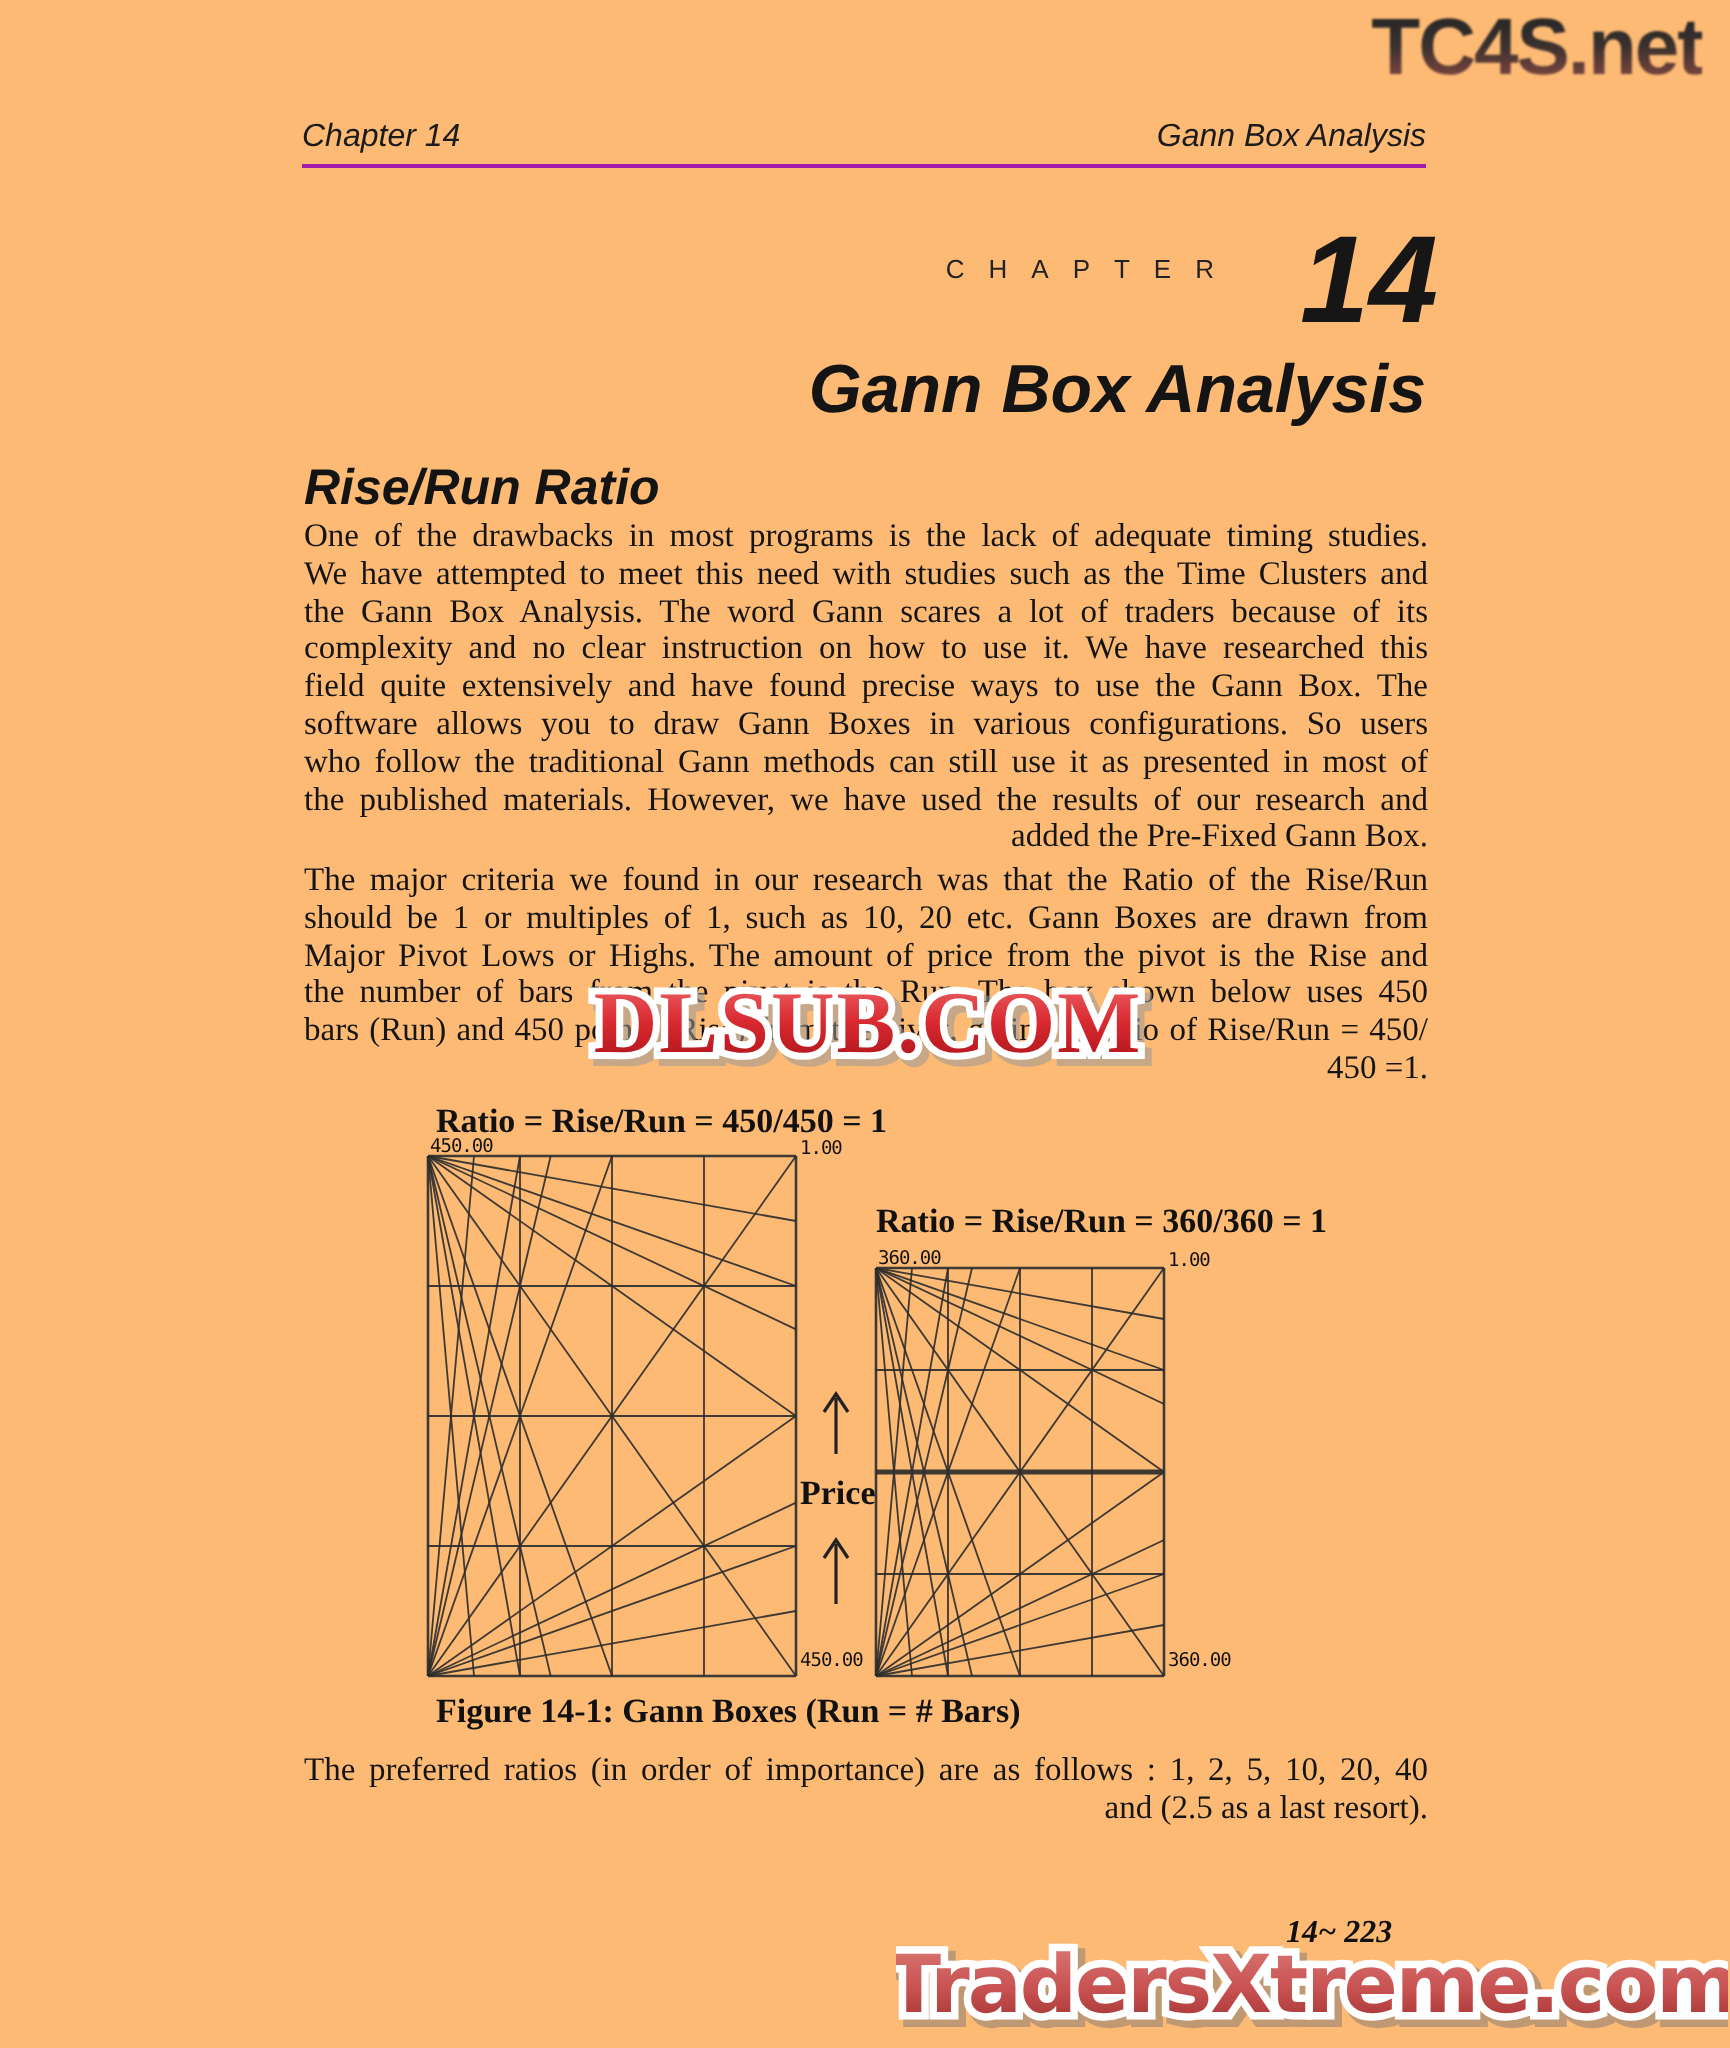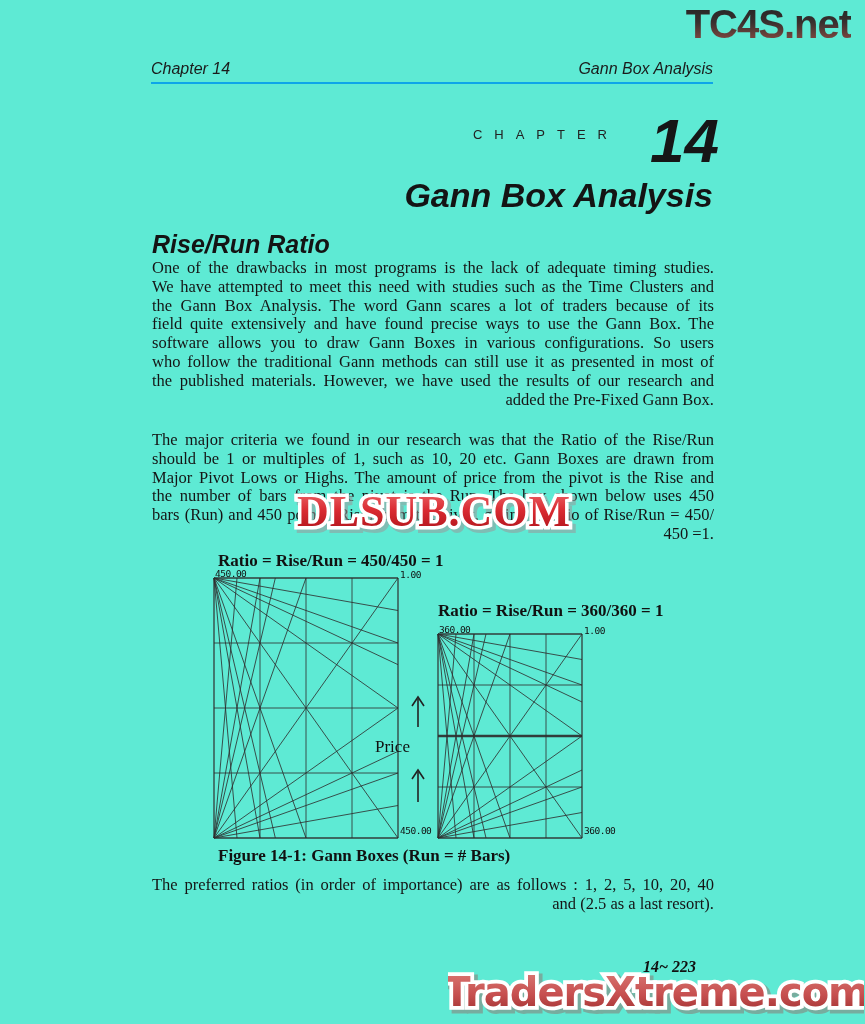--- a/index.html
+++ b/index.html
@@ -1,29 +1,29 @@
 <!DOCTYPE html>
 <html><head>
 <meta charset="utf-8">
 <style>
   html,body{margin:0;padding:0;background:#ffffff;}
-  .page{position:relative;width:865px;height:1024px;background:#5eead4;overflow:hidden;
+  .page{position:relative;width:865px;height:1024px;background:#fdba74;overflow:hidden;
         font-family:"Liberation Serif",serif;color:#1b1b1b;}
 
   
   .tc4s{position:absolute;top:2px;right:14px;font-family:"Liberation Sans",sans-serif;
         font-weight:bold;font-size:40px;letter-spacing:-1px;
         background:linear-gradient(180deg,#262626 10%,#38302e 45%,#6e423c 75%,#8a4f45 95%);
         -webkit-background-clip:text;background-clip:text;color:transparent;
         filter:blur(.4px);}
 
   
   .run-head{position:absolute;left:151px;top:60px;width:562px;
             font-family:"Liberation Sans",sans-serif;font-style:italic;font-size:16px;
-            display:flex;justify-content:space-between;border-bottom:2px solid #0ea5e9;
+            display:flex;justify-content:space-between;border-bottom:2px solid #a21caf;
             padding-bottom:4px;}
   
   .ch-word{position:absolute;top:127px;right:246px;font-family:"Liberation Sans",sans-serif;
            font-size:13px;letter-spacing:12px;color:#222;}
   .ch-num{position:absolute;top:110px;right:146px;font-family:"Liberation Sans",sans-serif;
           font-weight:bold;font-style:italic;font-size:62px;line-height:1;color:#161616;text-align:right;}
   .pg-title{position:absolute;top:178px;right:152px;font-family:"Liberation Sans",sans-serif;
             font-weight:bold;font-style:italic;font-size:34px;line-height:1;color:#141414;}
   .sec-head{position:absolute;left:152px;top:230px;font-family:"Liberation Sans",sans-serif;
             font-weight:bold;font-style:italic;font-size:25px;color:#141414;text-align:right;}
@@ -39,21 +39,21 @@
   .lbl1{left:218px;top:551px;} .lbl2{left:438px;top:601px;}
   .gann-box{position:absolute;}
   #box0{left:214px;top:578px;width:184px;height:260px;}
   #box1{left:438px;top:634px;width:144px;height:204px;}
   .gann-box svg{position:absolute;left:0;top:0;overflow:visible;}
   .corner{position:absolute;font-family:"DejaVu Sans Mono",monospace;font-weight:normal;
           font-size:9.5px;letter-spacing:-0.5px;color:#111;white-space:nowrap;}
   .corner.tl{left:1px;top:-10px;}
   .corner.tr{left:100%;margin-left:2px;top:-9px;}
   .corner.br{left:100%;margin-left:2px;bottom:2px;}
-  .price-lbl{position:absolute;left:375px;top:737px;font-weight:normal;font-size:17px;color:#111;}
+  .price-lbl{position:absolute;left:400px;top:737px;font-weight:bold;font-size:17px;color:#111;}
   .arrow{position:absolute;}
   .arrow-up1{left:408px;top:694px;} .arrow-up2{left:408px;top:767px;}
   .fig-caption{position:absolute;left:218px;top:846px;font-weight:bold;font-size:17px;color:#111;text-align:right;}
 
   
   .page-num{position:absolute;left:643px;top:958px;font-weight:bold;font-style:italic;
             font-size:16px;color:#111;}
   .wm-svg{position:absolute;}
   .wm-dlsub{left:278px;top:480px;}
   .wm-traders{left:448px;top:964px;}
@@ -75,20 +75,21 @@
   <div class="ch-word">CHAPTER</div>
   <div class="ch-num">14</div>
   <div class="pg-title">Gann Box Analysis</div>
 
   <div class="sec-head">Rise/Run Ratio</div>
 
   <div class="para p1">
     <div class="jl">One of the drawbacks in most programs is the lack of adequate timing studies.</div>
     <div class="jl">We have attempted to meet this need with studies such as the Time Clusters and</div>
     <div class="jl">the Gann Box Analysis. The word Gann scares a lot of traders because of its</div>
+    <div class="jl">complexity and no clear instruction on how to use it. We have researched this</div>
     <div class="jl">field quite extensively and have found  precise ways to use the Gann Box. The</div>
     <div class="jl">software allows you to draw Gann Boxes in various configurations. So users</div>
     <div class="jl">who follow the traditional Gann methods can still use it as presented in most of</div>
     <div class="jl">the published materials. However, we have used the results of our research and</div>
     <div class="jl-last">added the Pre-Fixed Gann Box.</div>
   </div>
 
   <div class="para p2">
     <div class="jl">The major criteria we found in our research was that the Ratio of the Rise/Run</div>
     <div class="jl">should be 1 or multiples of 1, such as 10, 20  etc. Gann Boxes are drawn from</div>

